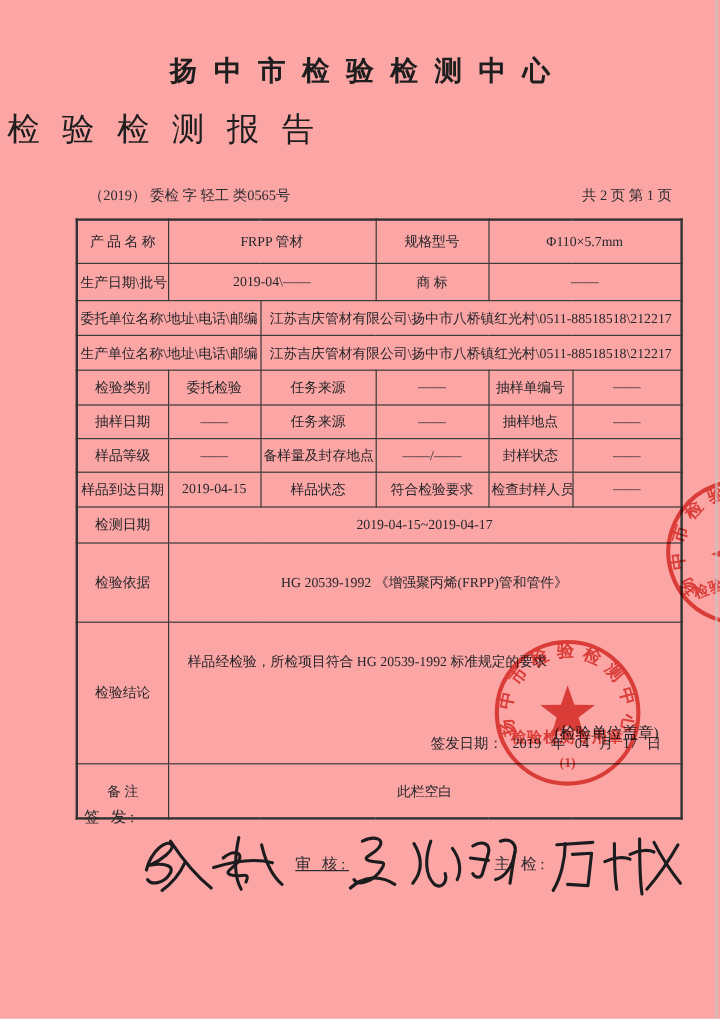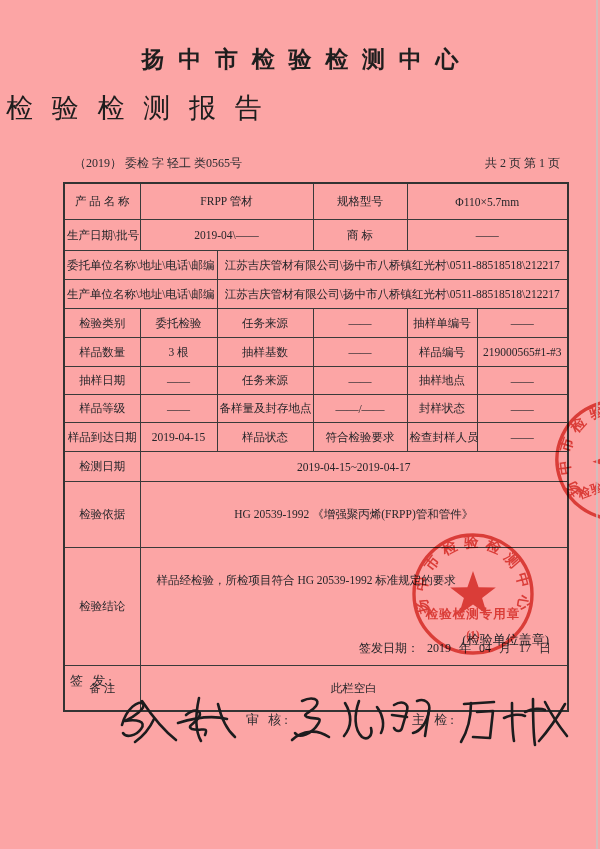--- a/index.html
+++ b/index.html
@@ -112,28 +112,20 @@
       <td colspan="4" class="left">江苏吉庆管材有限公司\扬中市八桥镇红光村\0511-88518518\212217</td>
     </tr>
     <tr class="h29">
       <td>检验类别</td>
       <td>委托检验</td>
       <td>任务来源</td>
       <td>——</td>
       <td>抽样单编号</td>
       <td>——</td>
     </tr>
-    <tr class="h29">
-      <td>样品数量</td>
-      <td>3 根</td>
-      <td>抽样基数</td>
-      <td>——</td>
-      <td>样品编号</td>
-      <td class="sm">219000565#1-#3</td>
-    </tr>
     <tr class="h28">
       <td>抽样日期</td>
       <td>——</td>
       <td>任务来源</td>
       <td>——</td>
       <td>抽样地点</td>
       <td>——</td>
     </tr>
     <tr class="h28">
       <td>样品等级</td>
@@ -183,21 +175,21 @@
   <svg class="sig" style="left:112px;top:691px;" width="132" height="54" viewBox="0 0 132 54" aria-label="张轶">
     <path d="M10 34 C14 18 27 8 31 13 C34 17 22 26 13 30 C24 28 35 30 29 38 C24 45 14 47 11 42"></path>
     <path d="M30 10 C38 22 50 38 64 49"></path>
     <path d="M42 28 C37 39 30 46 23 51"></path>
     <path d="M74 24 C82 17 91 19 87 26 C83 33 74 35 80 38 C89 41 97 34 93 44"></path>
     <path d="M87 7 C84 21 82 38 89 50"></path>
     <path d="M66 32 C82 27 100 24 115 28"></path>
     <path d="M106 13 C109 26 115 39 123 46"></path>
   </svg>
 
-  <span class="sig-label" style="left:246px;top:711px;">审  核:</span>
+  <span class="sig-label" style="left:246px;top:711px;text-decoration:underline;">审  核:</span>
   <svg class="sig" style="left:288px;top:689px;" width="152" height="56" viewBox="0 0 152 56" aria-label="吴兆明">
     <path d="M14 12 C24 7 33 10 28 17 C23 24 13 25 19 28 C28 31 35 27 30 35 C24 45 11 50 7 44"></path>
     <path d="M4 51 C15 41 29 40 41 48"></path>
     <path d="M57 14 C63 24 65 36 56 47"></path>
     <path d="M71 12 C66 26 66 40 74 48 C80 52 85 46 83 39"></path>
     <path d="M89 18 C95 26 97 36 93 44"></path>
     <path d="M106 16 C114 11 121 14 119 22 L114 39 C113 43 108 43 106 39"></path>
     <path d="M104 26 L119 28"></path>
     <path d="M129 12 C137 9 143 14 141 22 C139 33 133 42 125 44"></path>
     <path d="M141 21 L137 47"></path>

